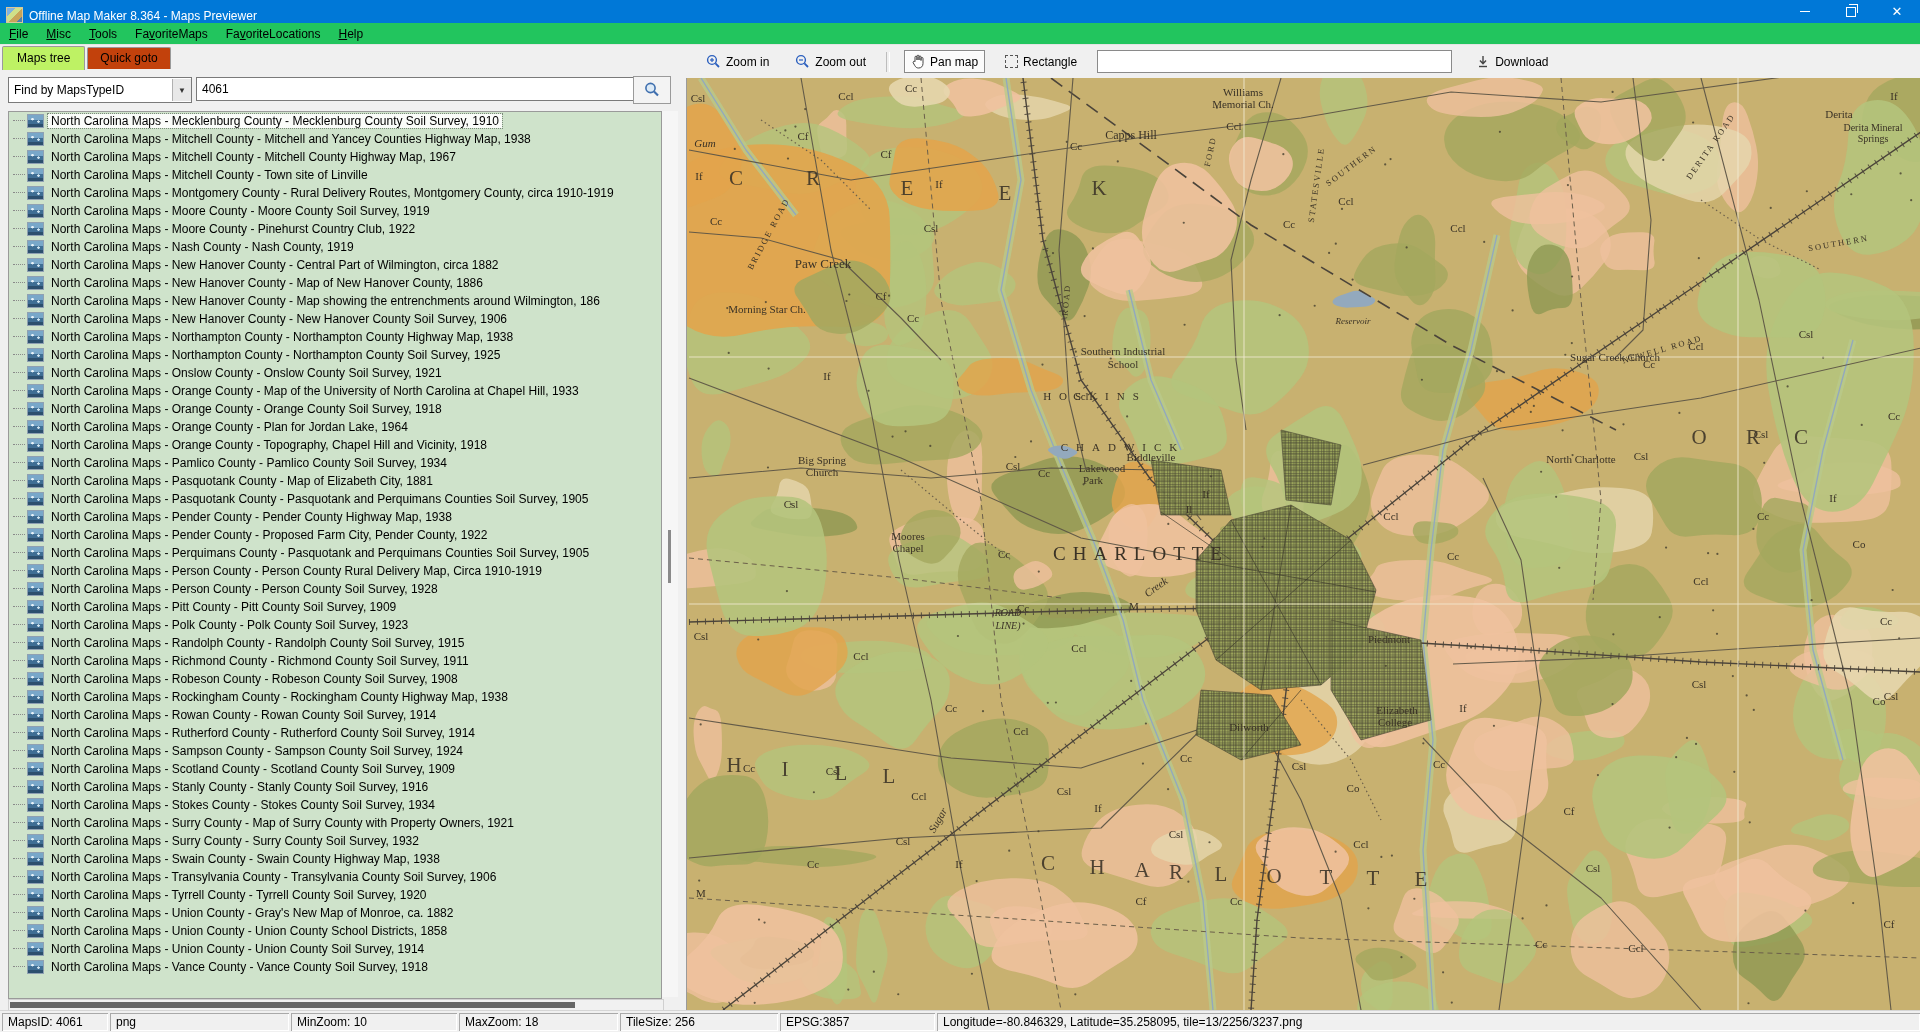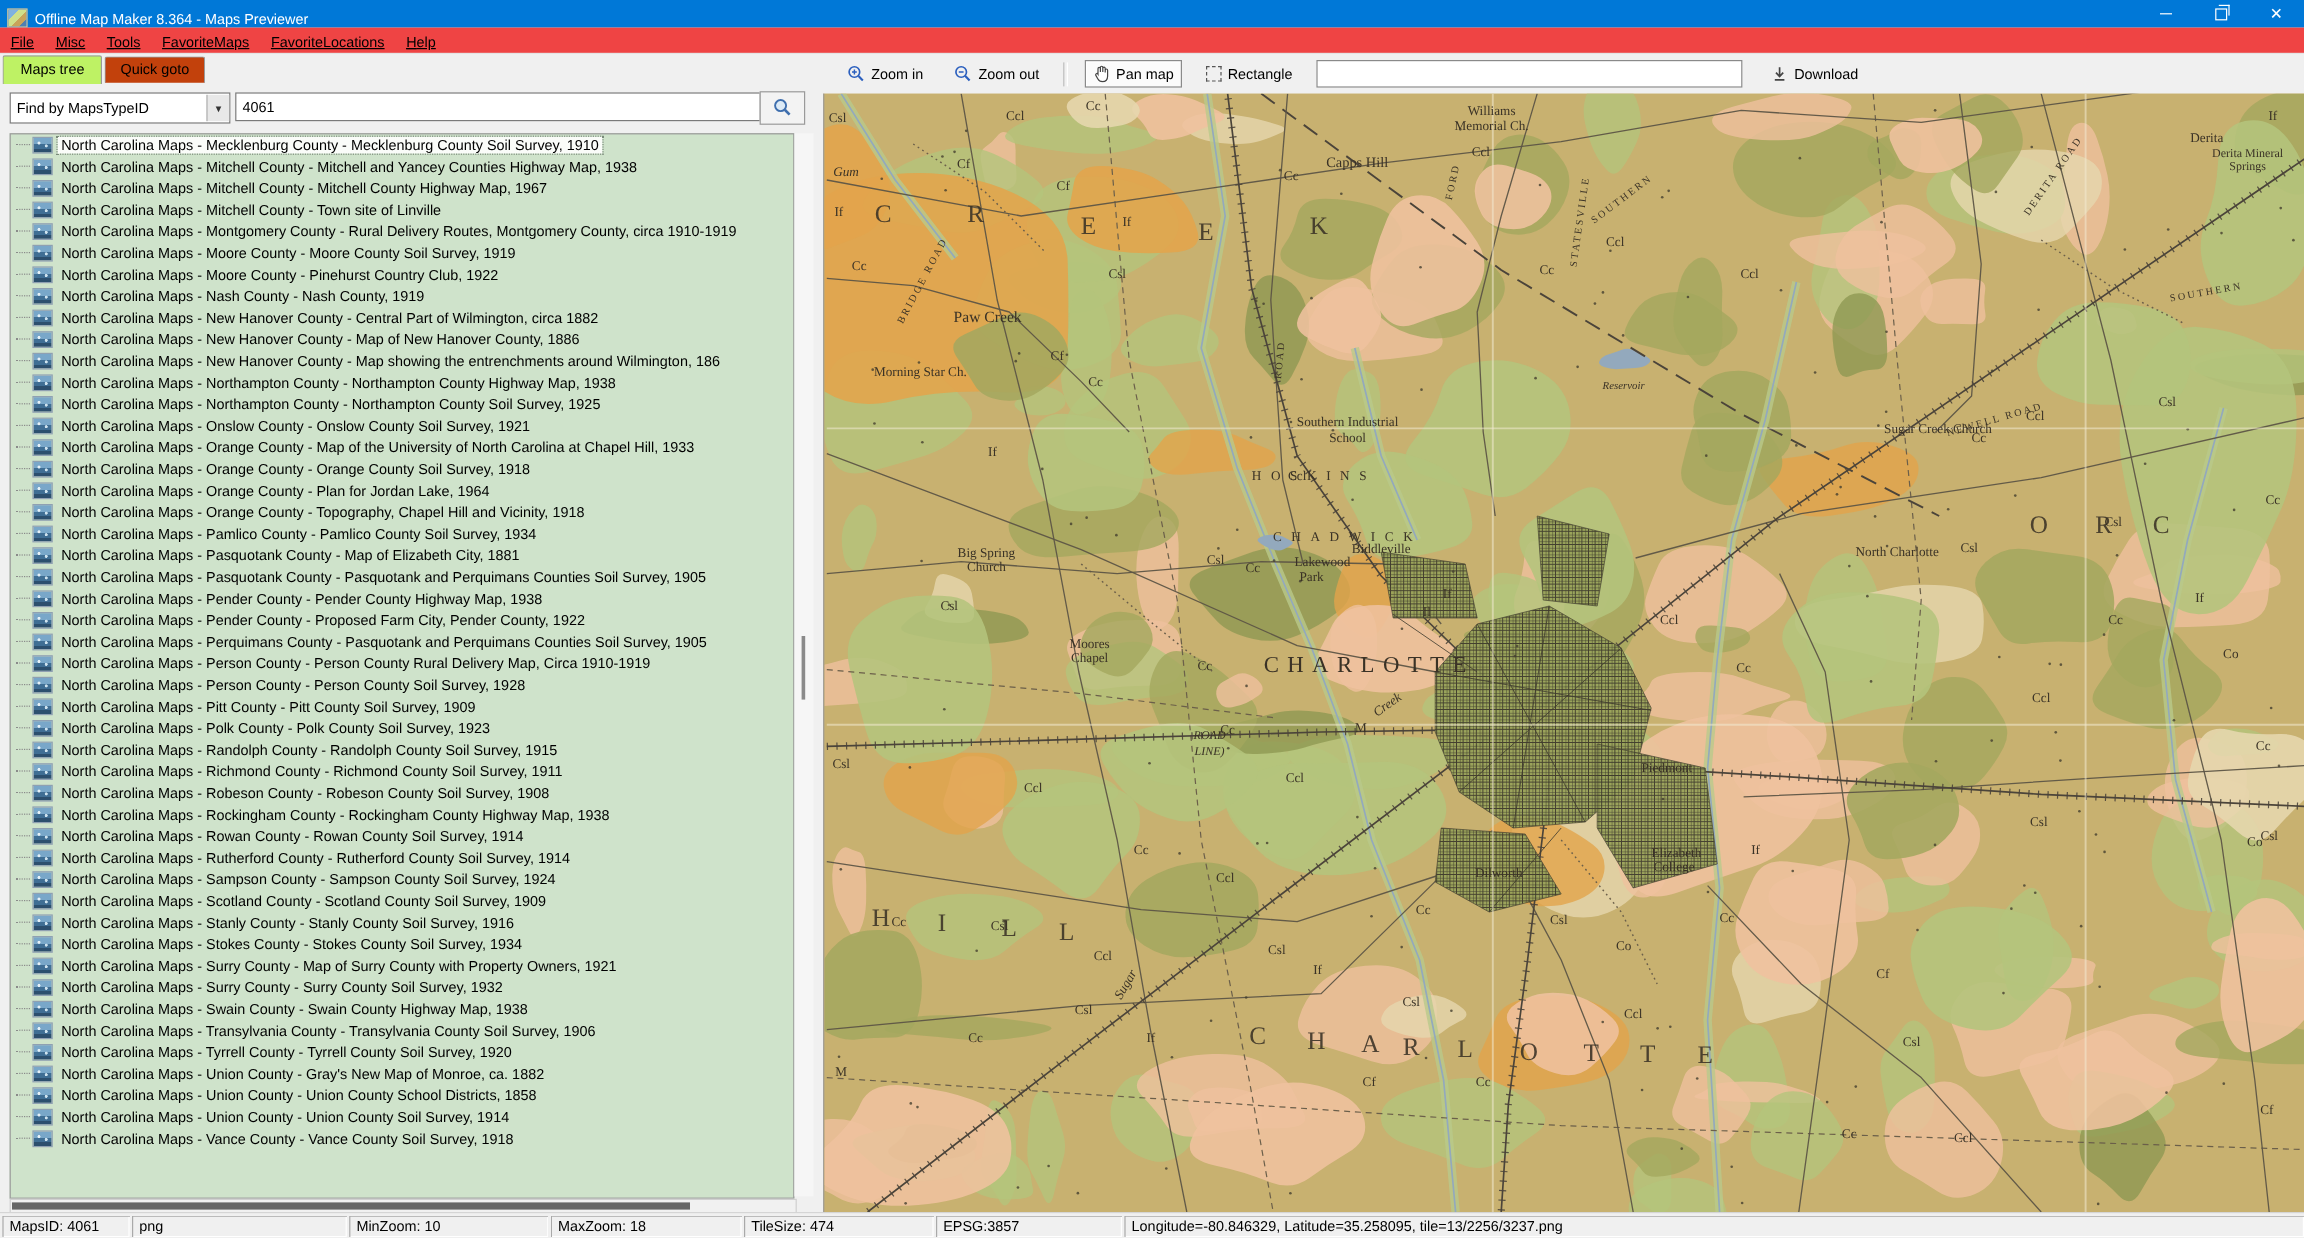--- a/index.html
+++ b/index.html
@@ -14,22 +14,22 @@
   .apptitle{font-size:12px;color:#fff;}
   .tspacer{flex:1;}
   .wbtn{width:46px;height:23px;display:flex;align-items:center;justify-content:center;color:#fff;}
   .glyph-min{display:block;width:10px;height:1px;background:#fff;}
   .glyph-max{display:block;width:8px;height:8px;border:1px solid #fff;position:relative;}
   .glyph-max:before{content:"";position:absolute;left:2px;top:-4px;width:8px;height:8px;
     border:1px solid #fff;border-left:none;border-bottom:none;}
   .glyph-close{font-size:13px;line-height:1;}
 
   
-  .menubar{position:absolute;left:0;top:23px;width:1920px;height:21px;background:#ef4444;
-    border-bottom:1px solid #e4e4e4;display:flex;align-items:flex-end;text-decoration:underline;}
+  .menubar{position:absolute;left:0;top:23px;width:1920px;height:21px;background:#22c55e;
+    border-bottom:1px solid #e4e4e4;display:flex;align-items:center;}
   .menuitem{padding:2px 9px;color:#000;}
   .menuitem u{text-decoration:underline;}
 
   
   .leftpane{position:absolute;left:0;top:45px;width:686px;height:965px;background:#f0f0f0;}
   .tabs{position:absolute;left:2px;top:0;height:24px;display:flex;align-items:flex-end;}
   .tab{border:1px solid #9a9a9a;border-bottom:none;background:#c2410c;padding:3px 12px 4px 12px;
     margin-right:2px;border-radius:2px 2px 0 0;color:#000;}
   .tab.active{background:#bef264;padding:4px 14px 5px 14px;position:relative;top:1px;}
   .searchrow{position:absolute;left:0;top:28px;width:686px;height:36px;}
@@ -180,20 +180,25 @@
         </div>
         <div class="tr-row">
           <span class="tr-conn"></span>
           <span class="tr-icon"></span>
           <span class="tr-label">North Carolina Maps - New Hanover County - Map of New Hanover County, 1886</span>
         </div>
         <div class="tr-row">
           <span class="tr-conn"></span>
           <span class="tr-icon"></span>
           <span class="tr-label">North Carolina Maps - New Hanover County - Map showing the entrenchments around Wilmington, 186</span>
+        </div>
+        <div class="tr-row">
+          <span class="tr-conn"></span>
+          <span class="tr-icon"></span>
+          <span class="tr-label">North Carolina Maps - New Hanover County - New Hanover County Soil Survey, 1906</span>
         </div>
         <div class="tr-row">
           <span class="tr-conn"></span>
           <span class="tr-icon"></span>
           <span class="tr-label">North Carolina Maps - Northampton County - Northampton County Highway Map, 1938</span>
         </div>
         <div class="tr-row">
           <span class="tr-conn"></span>
           <span class="tr-icon"></span>
           <span class="tr-label">North Carolina Maps - Northampton County - Northampton County Soil Survey, 1925</span>
@@ -951,18 +956,18 @@
         <text x="1288" y="228" text-anchor="middle" class="mlab" font-size="11" fill="#332d22">Cc</text>
         <text x="1012" y="470" text-anchor="middle" class="mlab" font-size="11" fill="#332d22">Csl</text>
       </svg>
     </div>
 
   <div class="statusbar">
     <div class="spanel" style="width:100px">MapsID: 4061</div>
     <div class="spanel" style="width:173px">png</div>
     <div class="spanel" style="width:160px">MinZoom: 10</div>
     <div class="spanel" style="width:153px">MaxZoom: 18</div>
-    <div class="spanel" style="width:152px">TileSize: 474</div>
+    <div class="spanel" style="width:152px">TileSize: 256</div>
     <div class="spanel" style="width:149px">EPSG:3857</div>
     <div class="spanel" style="flex:1">Longitude=-80.846329, Latitude=35.258095, tile=13/2256/3237.png</div>
   </div>
 
 </div>
 
 </body></html>

